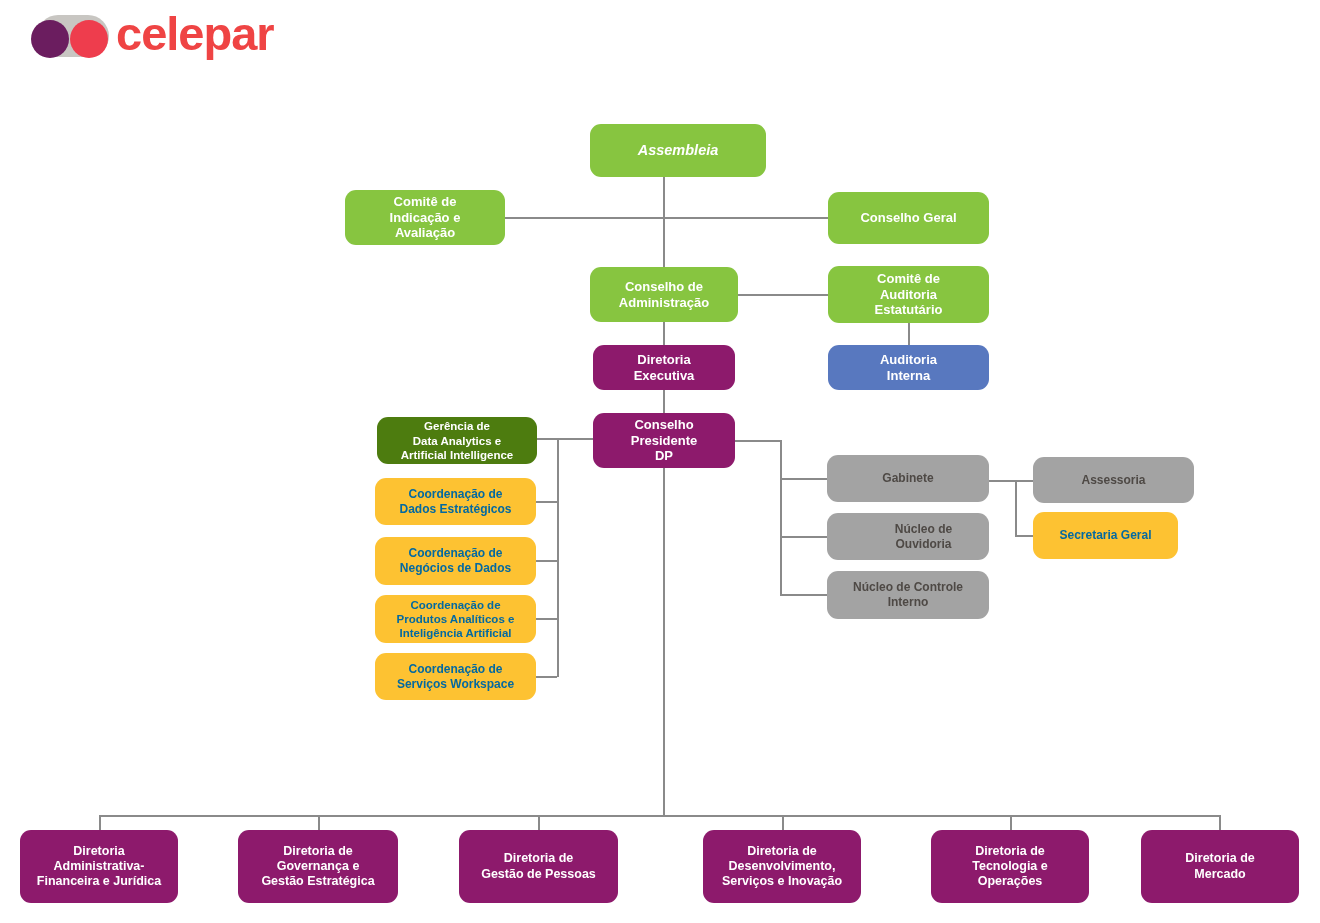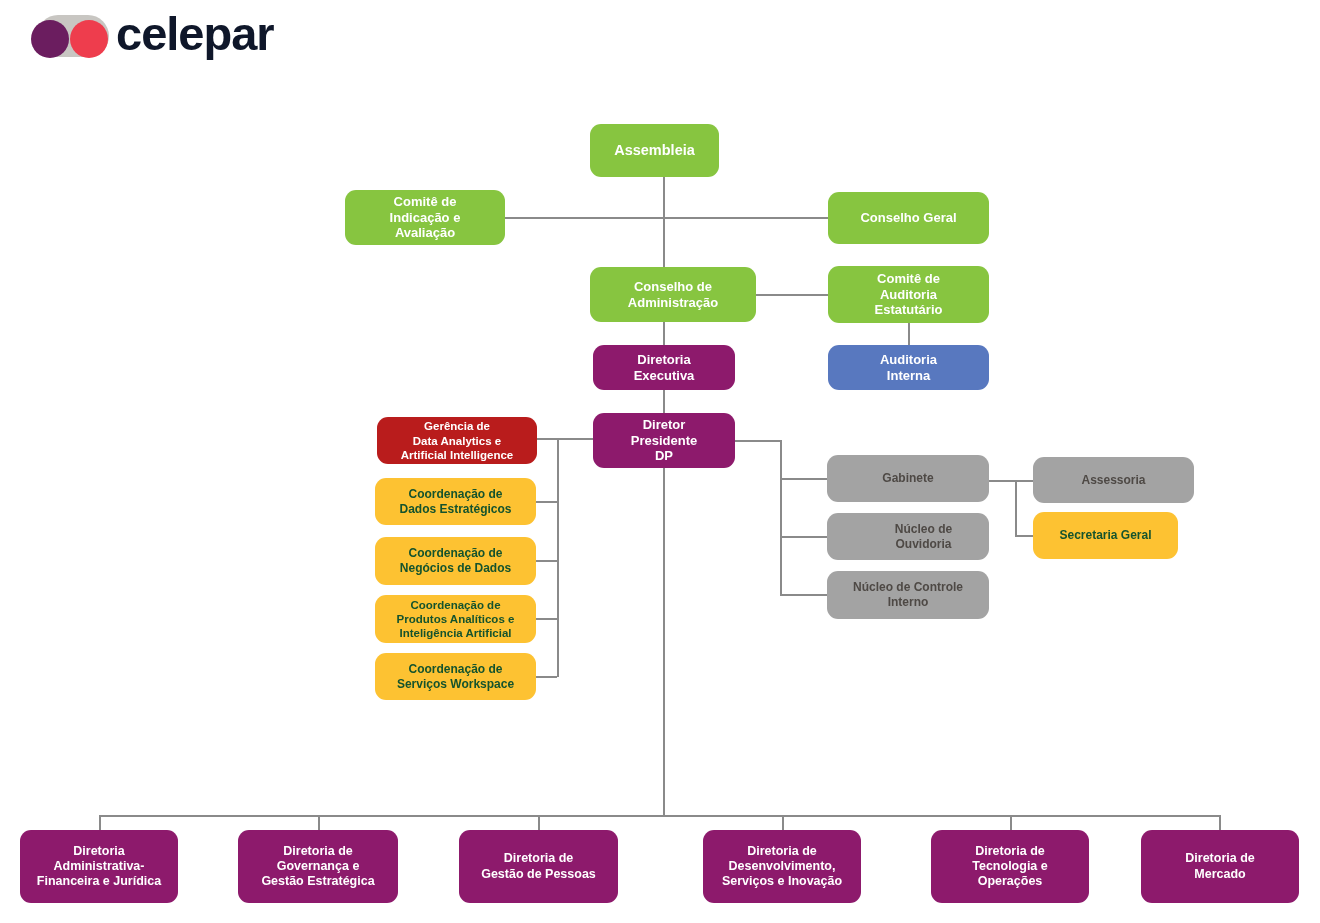--- a/index.html
+++ b/index.html
@@ -6,31 +6,31 @@
   #canvas{
     position:relative;width:1320px;height:923px;background:#ffffff;overflow:hidden;
     font-family:"Liberation Sans", sans-serif;
   }
   
   #logo{position:absolute;left:0;top:0;width:340px;height:80px;}
   .logo-pill{position:absolute;left:37px;top:15px;width:72px;height:42px;border-radius:21px;background:#C8C6C2;}
   .logo-dot{position:absolute;width:38px;height:38px;border-radius:50%;top:20px;}
   .logo-dot.p{left:31px;background:#6B1D5F;}
   .logo-dot.r{left:70px;background:#EE3D4D;}
-  .wordmark{position:absolute;left:116px;top:6px;font-size:47px;font-weight:600;letter-spacing:-1px;color:#0f172a;}
+  .wordmark{position:absolute;left:116px;top:6px;font-size:47px;font-weight:600;letter-spacing:-1px;color:#ef4444;}
   
   .node{
     position:absolute;display:flex;align-items:center;justify-content:center;text-align:center;
     border-radius:11px;font-weight:600;white-space:pre-line;line-height:1.22;box-sizing:border-box;padding:4px;
   }
   .green {background:#87C540;color:#FFFFFF;}
   .purple{background:#8D1A6C;color:#FFFFFF;}
   .blue  {background:#5878BF;color:#FFFFFF;}
-  .red   {background:#b91c1c;color:#FFFFFF;}
-  .yellow{background:#FDC232;color:#14532d;}
+  .red   {background:#4d7c0f;color:#FFFFFF;}
+  .yellow{background:#FDC232;color:#0369a1;}
   .orange{background:#a3a3a3;color:#4E4945;}
   .fs15{font-size:14.5px;} .fs13{font-size:13px;} .fs12{font-size:12px;} .fs11{font-size:11.5px;} .fsb{font-size:12.5px;}
   
   .ln{position:absolute;background:#8A8A8A;}
 </style>
 </head>
 <body>
 
 <div id="canvas">
 
@@ -63,35 +63,35 @@
   <div class="ln" style="left:1015px;top:480px;width:1.5px;height:55px;"></div>
   <div class="ln" style="left:1015px;top:535px;width:18px;height:1.5px;"></div>
   <div class="ln" style="left:99px;top:815px;width:1121px;height:1.5px;"></div>
   <div class="ln" style="left:99px;top:815px;width:1.5px;height:15px;"></div>
   <div class="ln" style="left:318px;top:815px;width:1.5px;height:15px;"></div>
   <div class="ln" style="left:538px;top:815px;width:1.5px;height:15px;"></div>
   <div class="ln" style="left:782px;top:815px;width:1.5px;height:15px;"></div>
   <div class="ln" style="left:1010px;top:815px;width:1.5px;height:15px;"></div>
   <div class="ln" style="left:1219px;top:815px;width:1.5px;height:15px;"></div>
 
-  <div class="node green fs15" style="left:590px;top:124px;width:129px;height:53px;">Assembleia</div>
+  <div class="node green fs15" style="left:590px;top:124px;width:176px;height:53px;font-style:italic;">Assembleia</div>
   <div class="node green fs13" style="left:345px;top:190px;width:160px;height:55px;">Comitê de
 Indicação e
 Avaliação</div>
   <div class="node green fs13" style="left:828px;top:192px;width:161px;height:52px;">Conselho Geral</div>
-  <div class="node green fs13" style="left:590px;top:267px;width:166px;height:55px;">Conselho de
+  <div class="node green fs13" style="left:590px;top:267px;width:148px;height:55px;">Conselho de
 Administração</div>
   <div class="node green fs13" style="left:828px;top:266px;width:161px;height:57px;">Comitê de
 Auditoria
 Estatutário</div>
   <div class="node purple fs13" style="left:593px;top:345px;width:142px;height:45px;">Diretoria
 Executiva</div>
   <div class="node blue fs13" style="left:828px;top:345px;width:161px;height:45px;">Auditoria
 Interna</div>
-  <div class="node purple fs13" style="left:593px;top:413px;width:142px;height:55px;">Diretor
+  <div class="node purple fs13" style="left:593px;top:413px;width:142px;height:55px;">Conselho
 Presidente
 DP</div>
 
   <div class="node red fs11" style="left:377px;top:417px;width:160px;height:47px;">Gerência de
 Data Analytics e
 Artificial Intelligence</div>
   <div class="node yellow fs12" style="left:375px;top:478px;width:161px;height:47px;">Coordenação de
 Dados Estratégicos</div>
   <div class="node yellow fs12" style="left:375px;top:537px;width:161px;height:48px;">Coordenação de
 Negócios de Dados</div>

